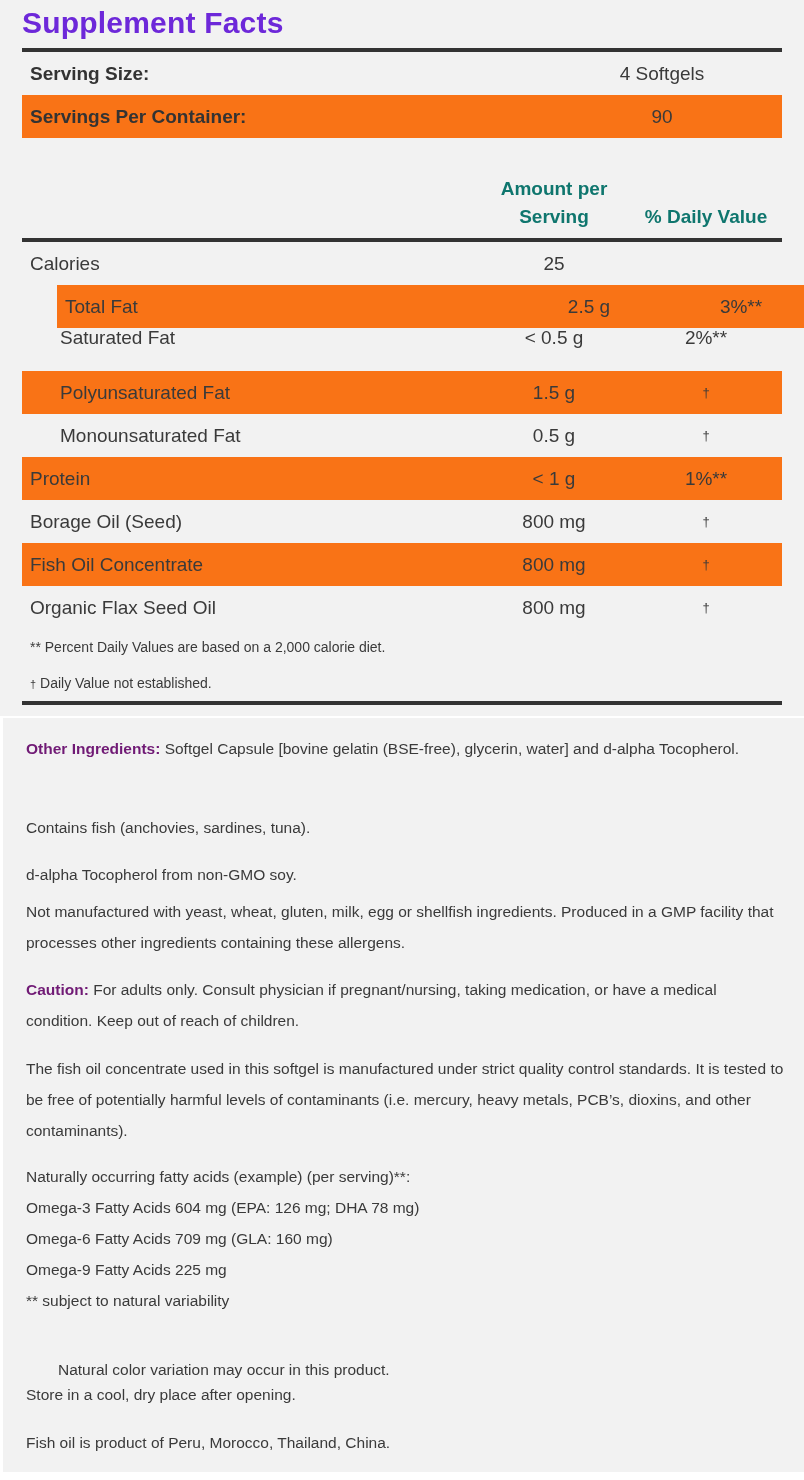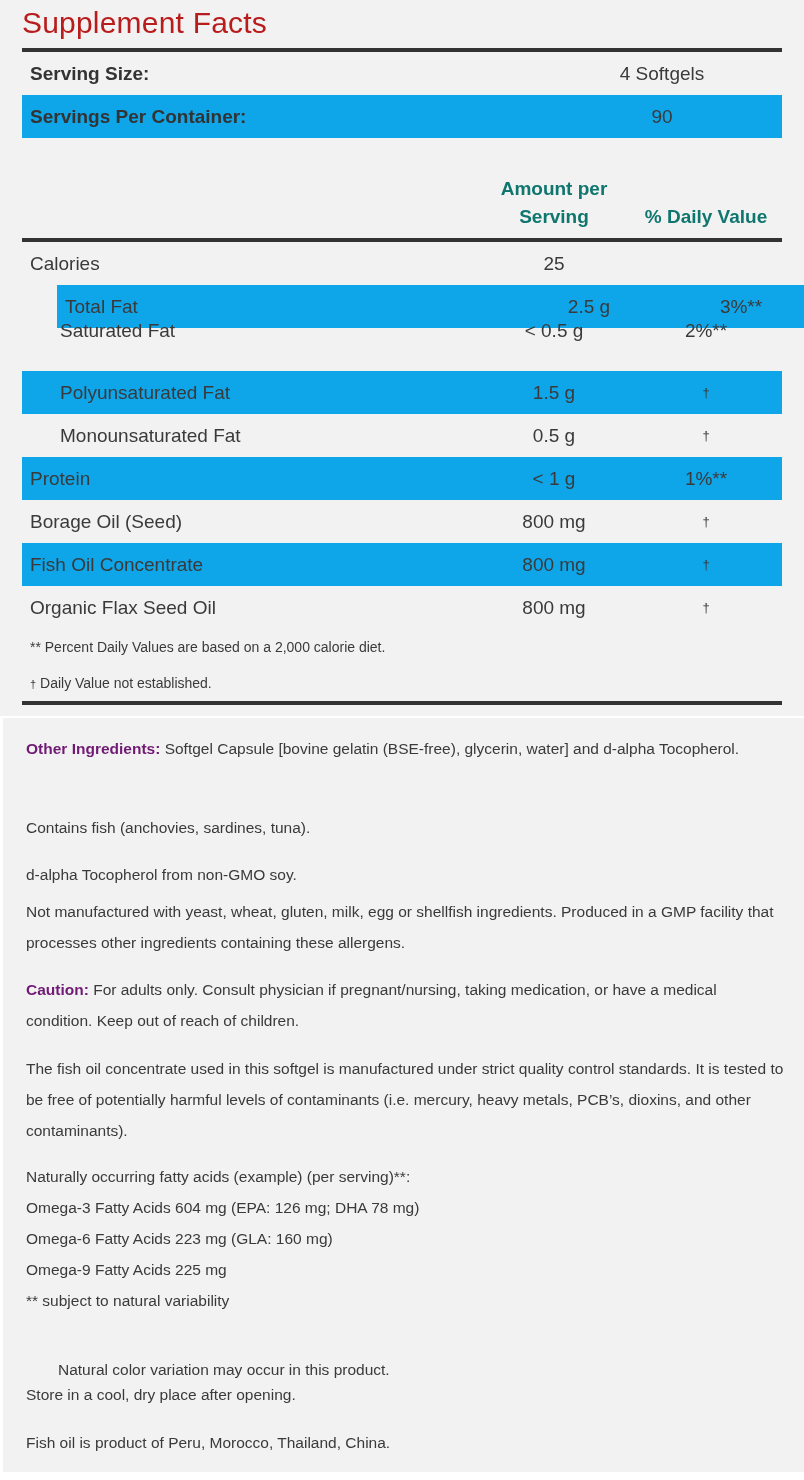--- a/index.html
+++ b/index.html
@@ -27,41 +27,41 @@
       position: absolute;
       left: 22px;
       top: 0;
       width: 760px;
     }
     .title {
       position: absolute;
       left: 0;
       top: 6px;
       font-size: 30px;
-      font-weight: normal;
-      color: #b91c1c;
+      font-weight: bold;
+      color: #6d28d9;
       letter-spacing: 0.2px;
       white-space: nowrap;
     }
     .bar {
       position: absolute;
       left: 0;
       width: 760px;
       height: 4px;
       background: #333333;
     }
     .row {
       position: absolute;
       left: 0;
       width: 760px;
       height: 43px;
       font-size: 19px;
       color: #3a3a3a;
     }
-    .row.white { background: #0ea5e9; }
+    .row.white { background: #f97316; }
     .row .lbl {
       position: absolute;
       left: 8px;
       top: 0;
       line-height: 43px;
       white-space: nowrap;
     }
     .row .lbl.indent { left: 38px; }
     .row .lbl.bold { font-weight: bold; color: #333; }
     .row .amt {
@@ -152,21 +152,21 @@
     <div class="row" style="top:242px;">
       <span class="lbl">Calories</span>
       <span class="amt">25</span>
       <span class="dv"></span>
     </div>
     <div class="row white" style="top:285px;margin-left:35px;">
       <span class="lbl">Total Fat</span>
       <span class="amt">2.5 g</span>
       <span class="dv">3%**</span>
     </div>
-    <div class="row" style="top:309px;">
+    <div class="row" style="top:316px;">
       <span class="lbl indent">Saturated Fat</span>
       <span class="amt">&lt; 0.5 g</span>
       <span class="dv">2%**</span>
     </div>
     <div class="row white" style="top:371px;">
       <span class="lbl indent">Polyunsaturated Fat</span>
       <span class="amt">1.5 g</span>
       <span class="dv dagger">†</span>
     </div>
     <div class="row" style="top:414px;">
@@ -210,19 +210,19 @@
   </div>
   <div class="para" style="top:94px;">Contains fish (anchovies, sardines, tuna).</div>
   <div class="para" style="top:141px;">d-alpha Tocopherol from non-GMO soy.</div>
   <div class="para" style="top:178px;">Not manufactured with yeast, wheat, gluten, milk, egg or shellfish ingredients. Produced in a GMP facility that processes other ingredients containing these allergens.</div>
   <div class="para" style="top:256px;">
     <b>Caution:</b><span> For adults only. Consult physician if pregnant/nursing, taking medication, or have a medical condition. Keep out of reach of children.</span>
   </div>
   <div class="para" style="top:335px;">The fish oil concentrate used in this softgel is manufactured under strict quality control standards. It is tested to be free of potentially harmful levels of contaminants (i.e. mercury, heavy metals, PCB’s, dioxins, and other contaminants).</div>
   <div class="para" style="top:443px;">Naturally occurring fatty acids (example) (per serving)**:</div>
   <div class="para" style="top:474px;">Omega-3 Fatty Acids 604 mg (EPA: 126 mg; DHA 78 mg)</div>
-  <div class="para" style="top:505px;">Omega-6 Fatty Acids 223 mg (GLA: 160 mg)</div>
+  <div class="para" style="top:505px;">Omega-6 Fatty Acids 709 mg (GLA: 160 mg)</div>
   <div class="para" style="top:536px;">Omega-9 Fatty Acids 225 mg</div>
   <div class="para" style="top:567px;">** subject to natural variability</div>
   <div class="para" style="top:636px;margin-left:32px;">Natural color variation may occur in this product.</div>
   <div class="para" style="top:661px;">Store in a cool, dry place after opening.</div>
   <div class="para" style="top:709px;">Fish oil is product of Peru, Morocco, Thailand, China.</div>
 </div>
 
 </body></html>

